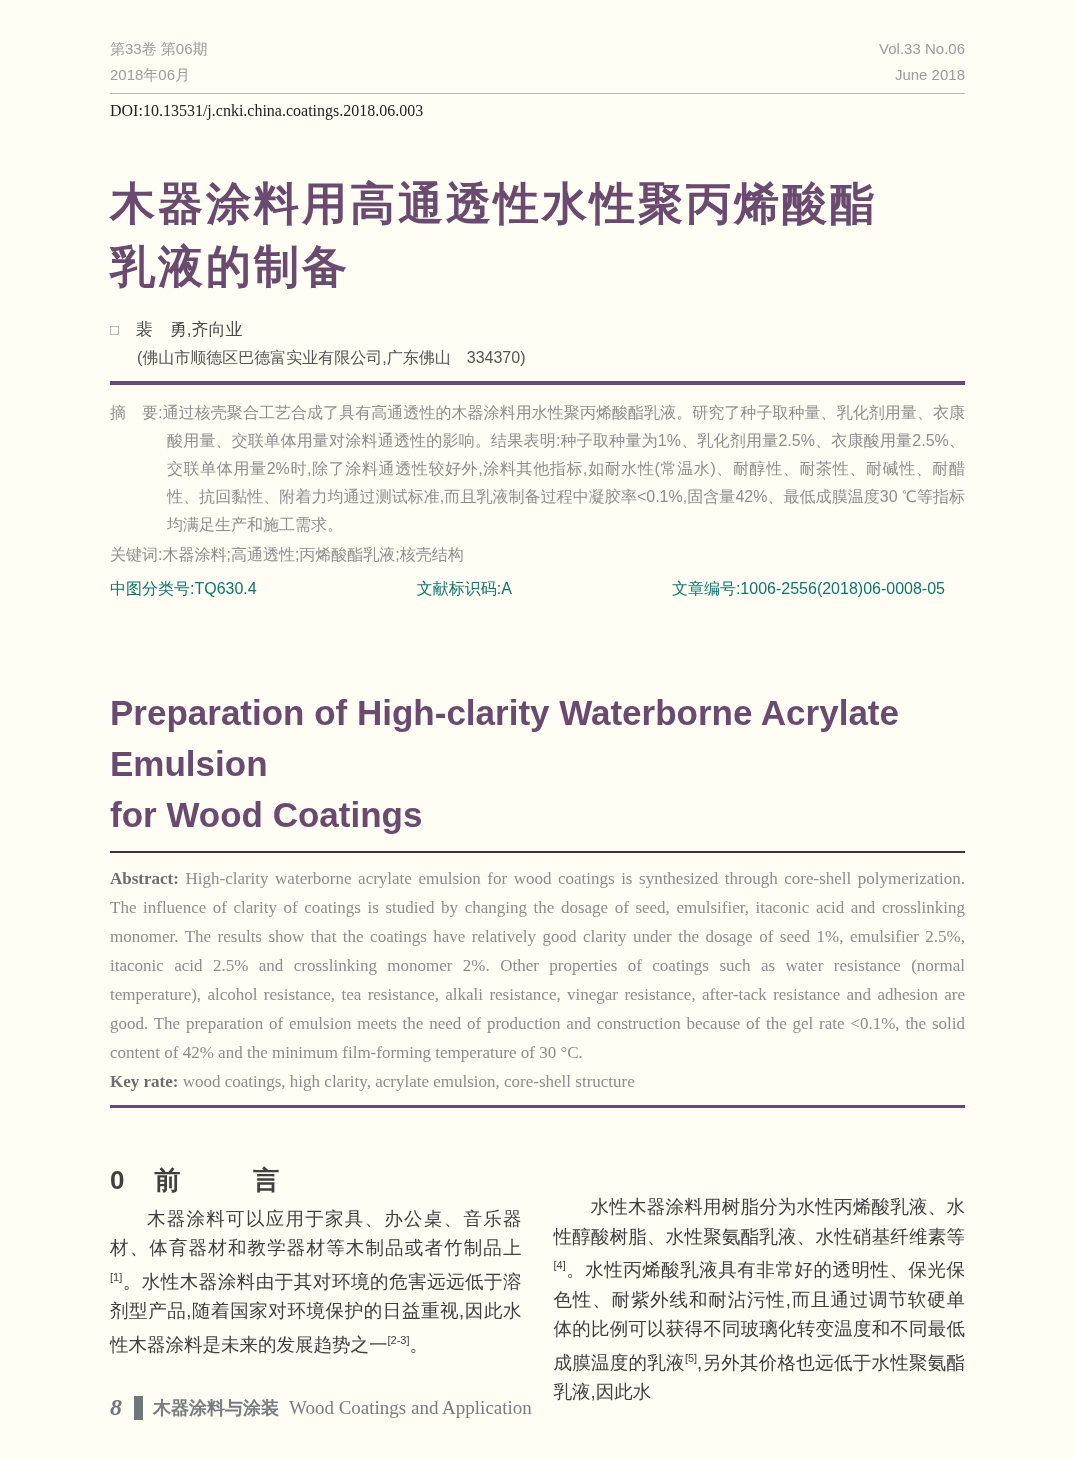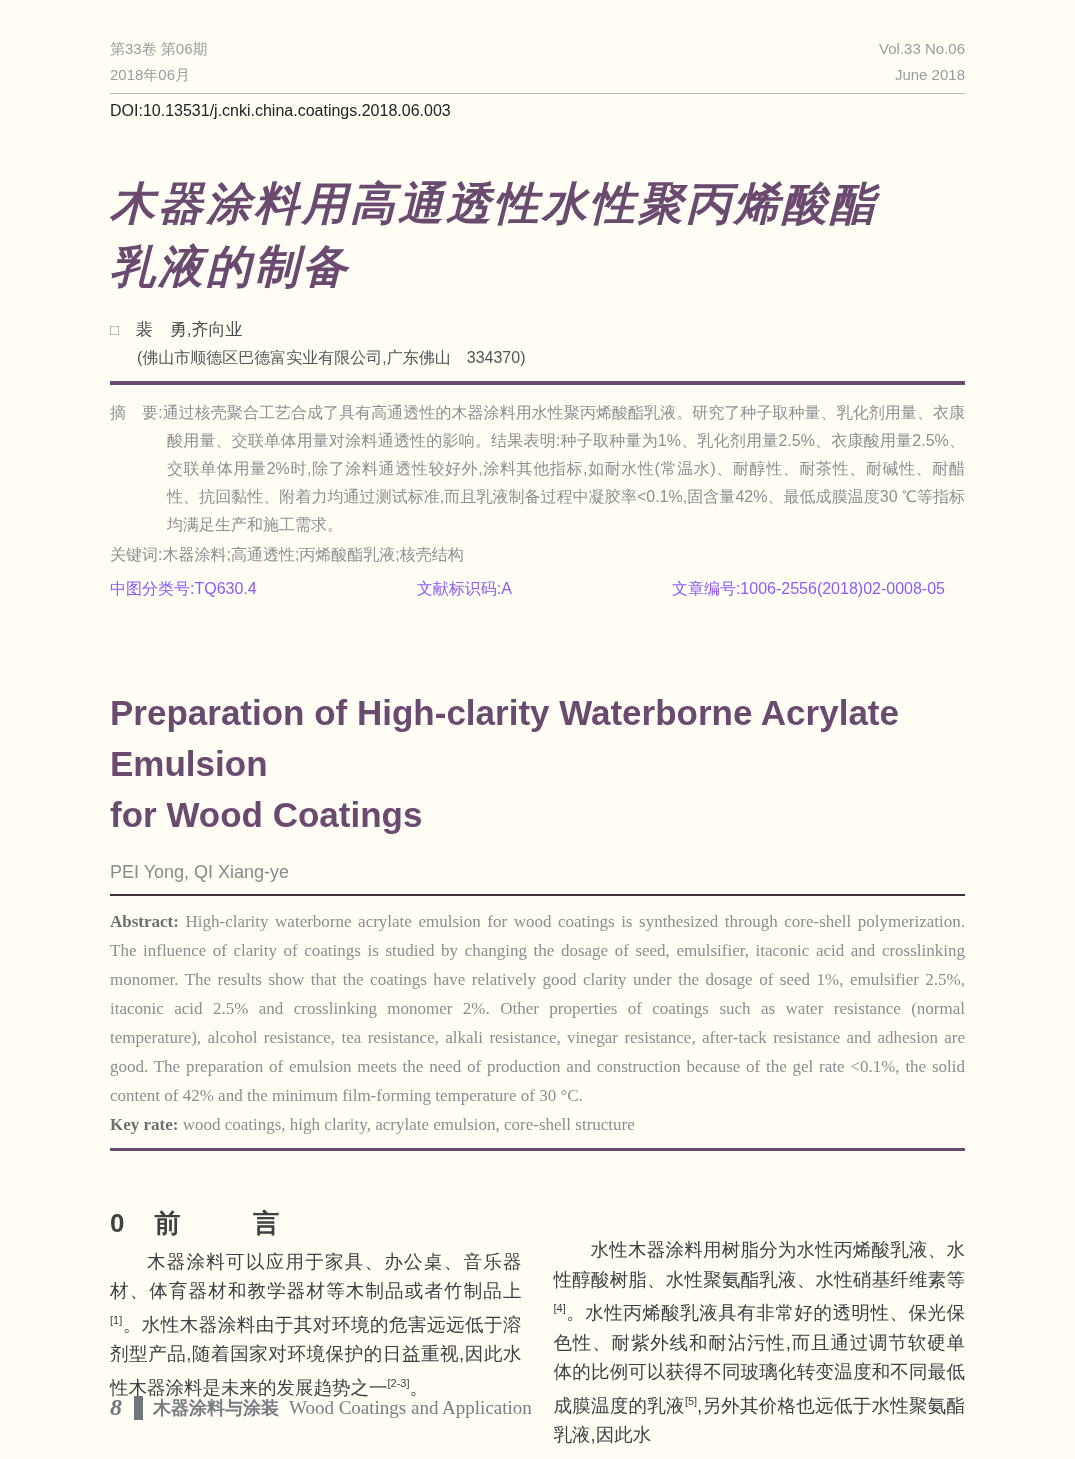--- a/index.html
+++ b/index.html
@@ -14,38 +14,38 @@
   .page { padding:36px 110px 0 110px; }
 
   
   .masthead { display:flex; justify-content:space-between; align-items:flex-start;
     color:#9c9c9c; font-size:15px; line-height:26px; }
   .mh-col.center { text-align:center; }
   .mh-col.right { text-align:right; }
   .mh-cjk { letter-spacing:0.6em; margin-right:-0.6em; }
   .rule { border:none; width:100%; }
   .rule.gray { height:1px; background:#b9b9b9; margin-top:5px; }
-  .doi { font-family:Liberation Sans, sans-serif; font-size:16px; color:#222;
+  .doi { font-family:Liberation Serif, serif; font-size:16px; color:#222;
     margin-top:8px; }
 
   
   .cn-title { margin-top:52px; color:#6b4a70; font-size:45px; font-weight:bold;
-    line-height:63px; letter-spacing:3px;font-style:italic; }
+    line-height:63px; letter-spacing:3px; }
   .authors-cn { margin-top:20px; font-size:17px; color:#4a4a4a; }
   .authors-cn .square { color:#8a8a8a; margin-right:12px; font-size:15px; }
   .affil-cn { margin-top:7px; font-size:16px; color:#555; padding-left:27px; }
   .rule.purple-thick { height:4px; background:#6b4a70; margin-top:12px; }
 
   
   .abstract-cn { margin-top:14px; color:#8f8f8f; font-size:16px; line-height:28px;
     text-align:justify; }
   .abstract-cn .hang { padding-left:57px; text-indent:-57px; }
   .kw-cn { margin-top:2px; }
   .clc-row { display:flex; justify-content:space-between; margin-top:6px;
-    color:#8b5cf6; font-size:16px; padding-right:20px; }
+    color:#0f766e; font-size:16px; padding-right:20px; }
 
   
   .en-title { margin-top:84px; color:#6b4a70; font-size:35px; font-weight:bold;
     line-height:51px; letter-spacing:0px; }
   .authors-en { margin-top:22px; font-size:18px; color:#8a8a8a; }
   .affil-en { margin-top:9px; font-family:"Liberation Serif", serif; font-style:italic;
     font-size:17px; color:#8a8a8a; }
   .rule.dark { height:2px; background:#43303f; margin-top:11px; }
 
   
@@ -106,29 +106,28 @@
   <div class="affil-cn">(佛山市顺德区巴德富实业有限公司,广东佛山　334370)</div>
 
   <div class="rule purple-thick"></div>
 
   <div class="abstract-cn">
     <p class="hang"><span class="label">摘　要:</span><span>通过核壳聚合工艺合成了具有高通透性的木器涂料用水性聚丙烯酸酯乳液。研究了种子取种量、乳化剂用量、衣康酸用量、交联单体用量对涂料通透性的影响。结果表明:种子取种量为1%、乳化剂用量2.5%、衣康酸用量2.5%、交联单体用量2%时,除了涂料通透性较好外,涂料其他指标,如耐水性(常温水)、耐醇性、耐茶性、耐碱性、耐醋性、抗回黏性、附着力均通过测试标准,而且乳液制备过程中凝胶率&lt;0.1%,固含量42%、最低成膜温度30 ℃等指标均满足生产和施工需求。</span></p>
     <p class="kw-cn"><span class="label">关键词:</span><span>木器涂料;高通透性;丙烯酸酯乳液;核壳结构</span></p>
     <div class="clc-row">
       <span>中图分类号:TQ630.4</span>
       <span>文献标识码:A</span>
-      <span>文章编号:1006-2556(2018)02-0008-05</span>
+      <span>文章编号:1006-2556(2018)06-0008-05</span>
     </div>
   </div>
 
   <h2 class="en-title">
     <span>Preparation of High-clarity Waterborne Acrylate Emulsion</span><br>
     <span>for Wood Coatings</span>
   </h2>
-  <div class="authors-en">PEI Yong, QI Xiang-ye</div>
 
   <div class="rule dark"></div>
 
   <div class="abstract-en">
     <p><b>Abstract:</b> <span>High-clarity waterborne acrylate emulsion for wood coatings is synthesized through core-shell polymerization. The influence of clarity of coatings is studied by changing the dosage of seed, emulsifier, itaconic acid and crosslinking monomer. The results show that the coatings have relatively good clarity under the dosage of seed 1%, emulsifier 2.5%, itaconic acid 2.5% and crosslinking monomer 2%. Other properties of coatings such as water resistance (normal temperature), alcohol resistance, tea resistance, alkali resistance, vinegar resistance, after-tack resistance and adhesion are good. The preparation of emulsion meets the need of production and construction because of the gel rate &lt;0.1%, the solid content of 42% and the minimum film-forming temperature of 30 °C.</span></p>
     <p><b>Key rate:</b> <span>wood coatings, high clarity, acrylate emulsion, core-shell structure</span></p>
   </div>
 
   <div class="rule purple-mid"></div>
 

